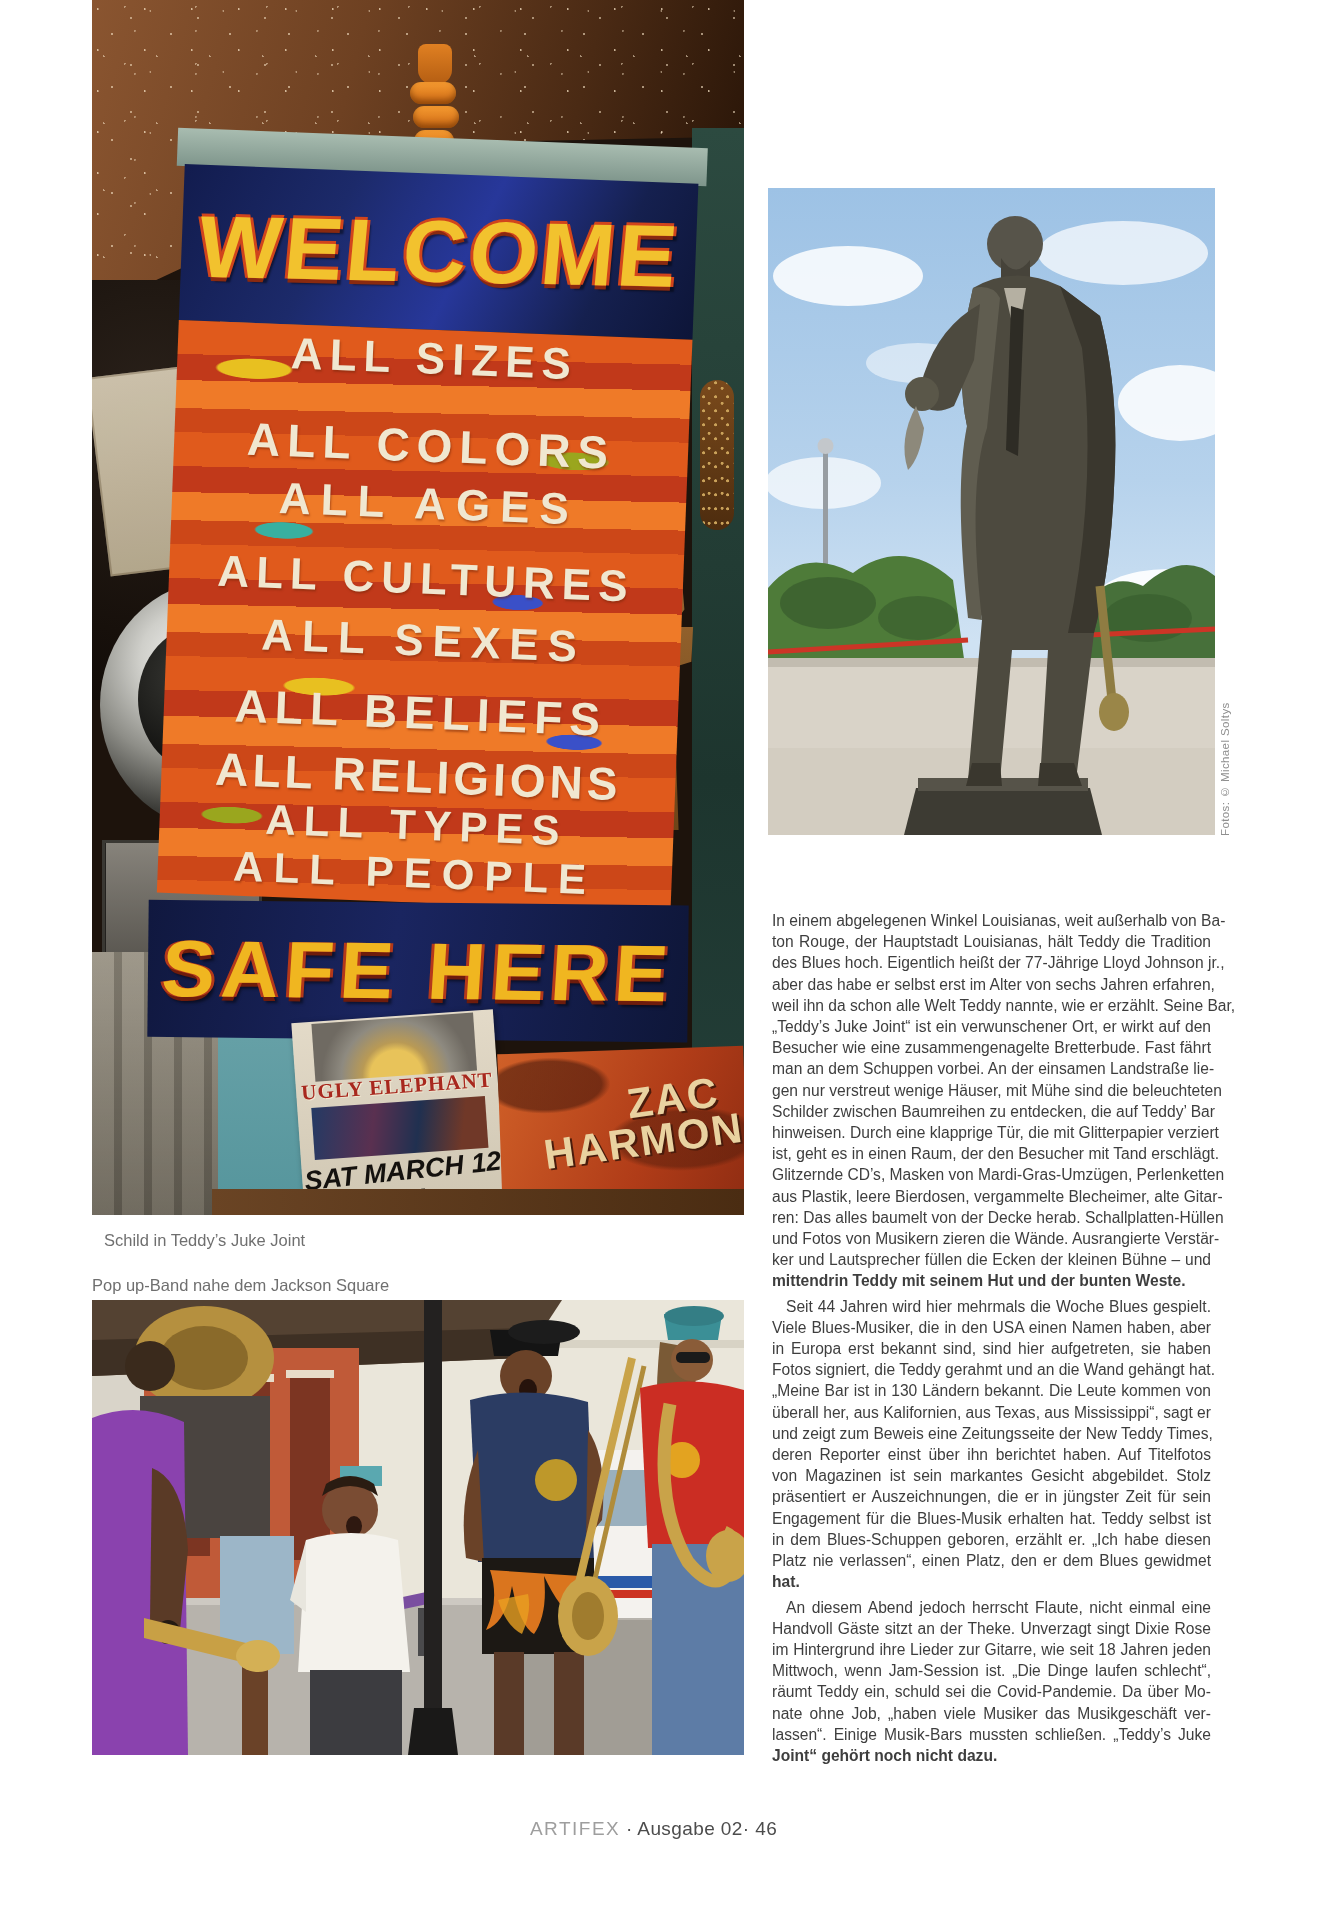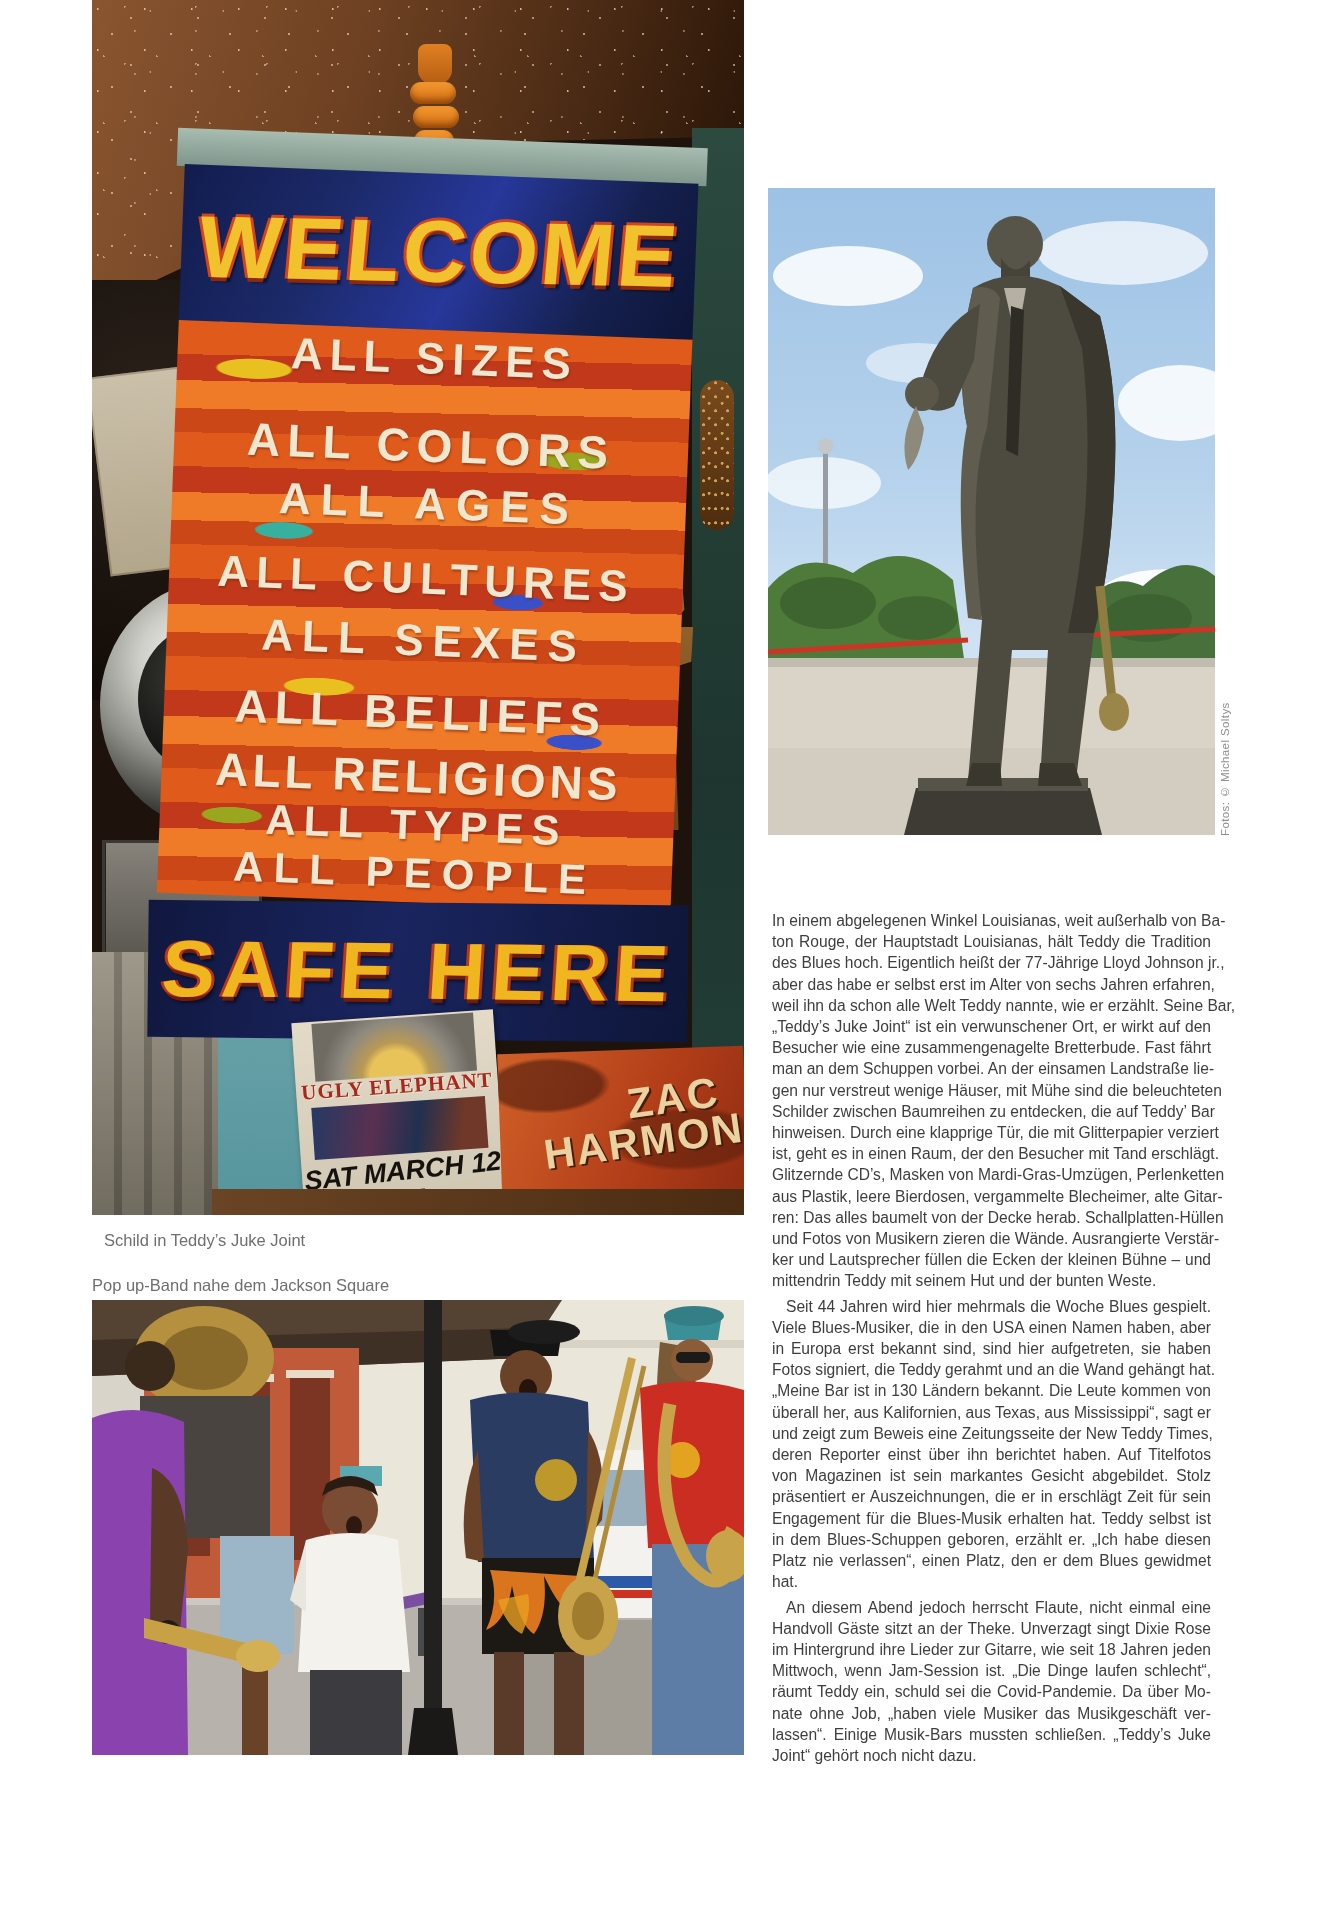--- a/index.html
+++ b/index.html
@@ -116,21 +116,21 @@
   .floor-strip { position:absolute; left:120px; bottom:0; right:0; height:26px; background:linear-gradient(90deg,#6a4424,#4a2c12); }
 
   
   .caption { position:absolute; color:#6f6f6f; font-size:16.5px; line-height:22px; }
   .credit { position:absolute; left:1219px; top:694px; height:142px; writing-mode:vertical-rl; transform:rotate(180deg);
       font-size:11.5px; color:#8f8f8f; letter-spacing:.4px; }
 
   .article { position:absolute; left:768px; top:906px; width:447px; color:#3e3e3e; }
   .para { margin:4px; }
   .para div { line-height:21.2px; font-size:15.6px; white-space:nowrap; text-align:justify; text-align-last:justify; }
-  .para div:last-child { text-align-last:left; }
+  .para div:last-child { text-align-last:left;font-weight:bold; }
   .para.indent div:first-child { text-indent:14px; }
 
   .footer { position:absolute; left:92px; top:1818px; width:1123px; text-align:center; font-size:19px; letter-spacing:.4px; }
   .footer .mag { color:#9e9e9e; letter-spacing:1.5px; }
   .footer .iss { color:#4c4c4c; }
 
   
   #photo-statue { left:768px; top:188px; width:447px; height:647px; background:linear-gradient(#9dc2e5 0%, #b6d2ec 45%, #cfe2f3 70%); }
   #photo-band { left:92px; top:1300px; width:652px; height:455px; background:#d9d4c9; }
   svg { display:block; }
@@ -387,32 +387,35 @@
     <div class="para indent">
         <div>Seit 44 Jahren wird hier mehrmals die Woche Blues gespielt.</div>
         <div>Viele Blues-Musiker, die in den USA einen Namen haben, aber</div>
         <div>in Europa erst bekannt sind, sind hier aufgetreten, sie haben</div>
         <div>Fotos signiert, die Teddy gerahmt und an die Wand gehängt hat.</div>
         <div>„Meine Bar ist in 130 Ländern bekannt. Die Leute kommen von</div>
         <div>überall her, aus Kalifornien, aus Texas, aus Mississippi“, sagt er</div>
         <div>und zeigt zum Beweis eine Zeitungsseite der New Teddy Times,</div>
         <div>deren Reporter einst über ihn berichtet haben. Auf Titelfotos</div>
         <div>von Magazinen ist sein markantes Gesicht abgebildet. Stolz</div>
-        <div>präsentiert er Auszeichnungen, die er in erschlägt Zeit für sein</div>
+        <div>präsentiert er Auszeichnungen, die er in jüngster Zeit für sein</div>
         <div>Engagement für die Blues-Musik erhalten hat. Teddy selbst ist</div>
         <div>in dem Blues-Schuppen geboren, erzählt er. „Ich habe diesen</div>
         <div>Platz nie verlassen“, einen Platz, den er dem Blues gewidmet</div>
         <div>hat.</div>
       </div>
     <div class="para indent">
         <div>An diesem Abend jedoch herrscht Flaute, nicht einmal eine</div>
         <div>Handvoll Gäste sitzt an der Theke. Unverzagt singt Dixie Rose</div>
         <div>im Hintergrund ihre Lieder zur Gitarre, wie seit 18 Jahren jeden</div>
         <div>Mittwoch, wenn Jam-Session ist. „Die Dinge laufen schlecht“,</div>
         <div>räumt Teddy ein, schuld sei die Covid-Pandemie. Da über Mo-</div>
         <div>nate ohne Job, „haben viele Musiker das Musikgeschäft ver-</div>
         <div>lassen“. Einige Musik-Bars mussten schließen. „Teddy’s Juke</div>
         <div>Joint“ gehört noch nicht dazu.</div>
       </div>
   </div>
 
+  <div class="footer">
+    <span class="mag">ARTIFEX</span><span class="iss"> · Ausgabe 02· 46</span>
+  </div>
 
 </div>
 
 </body></html>

